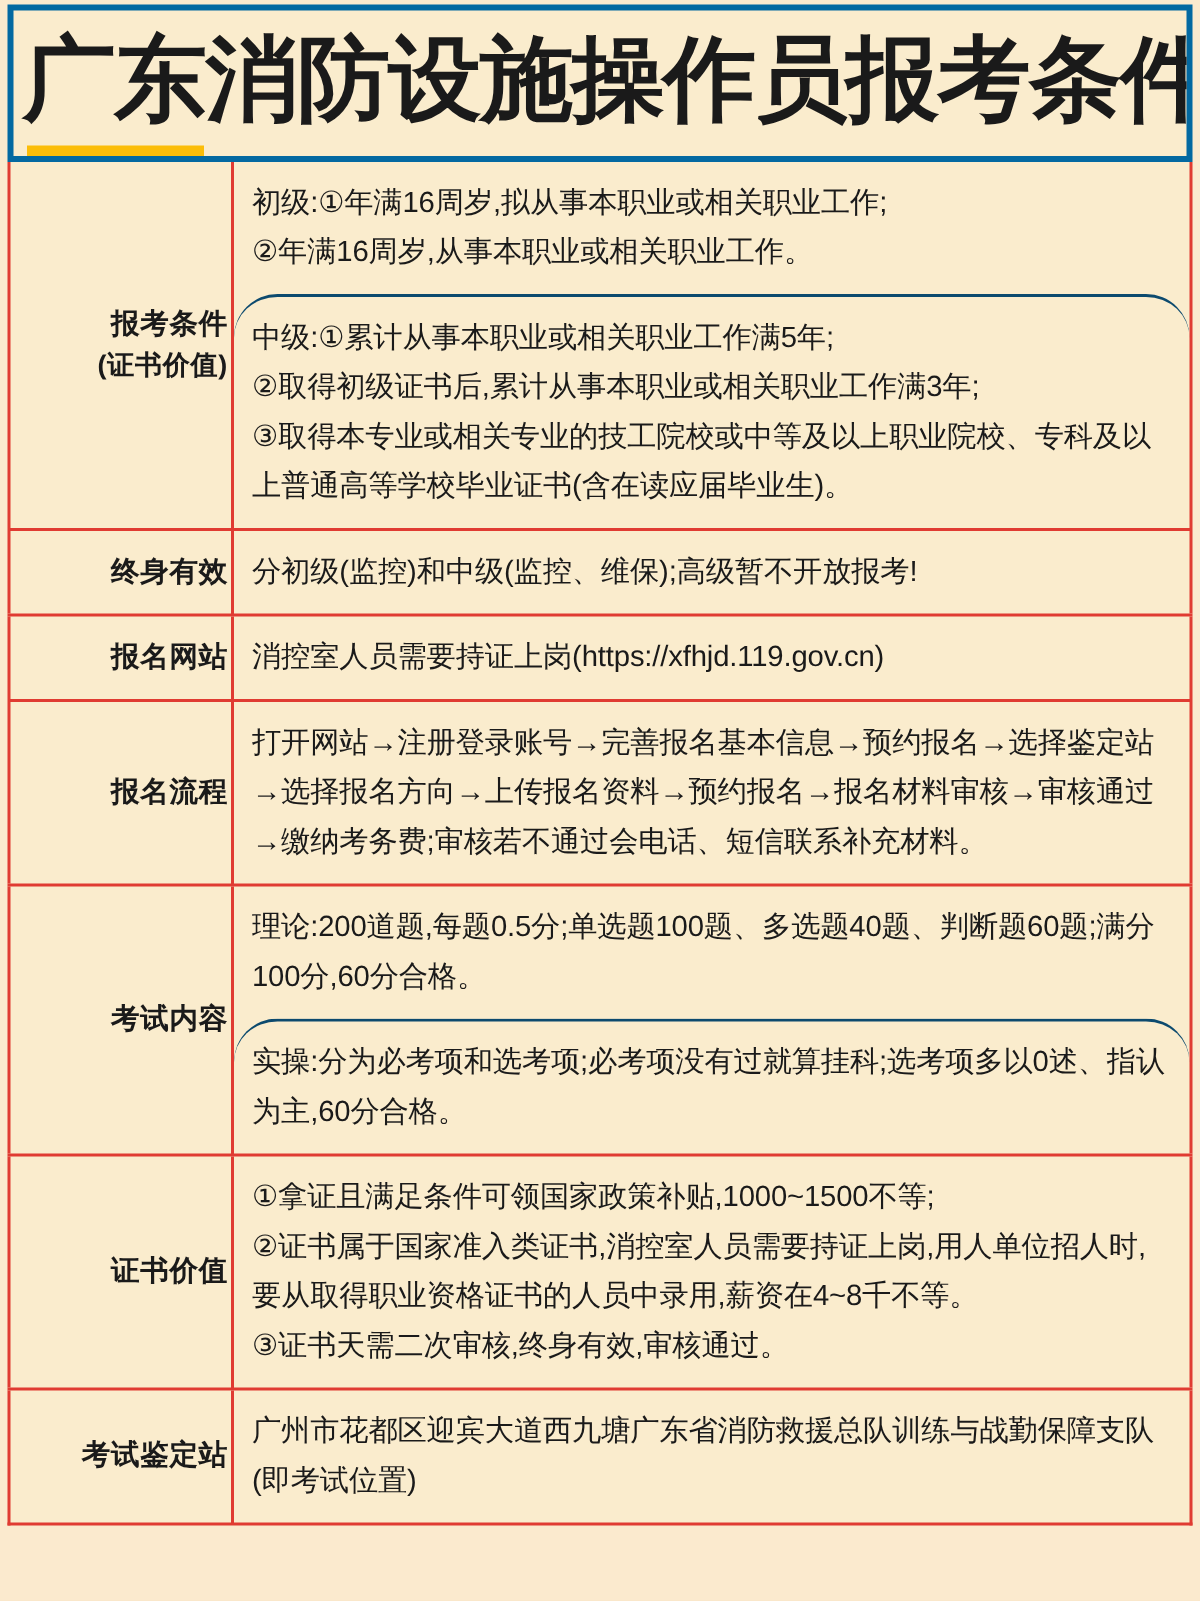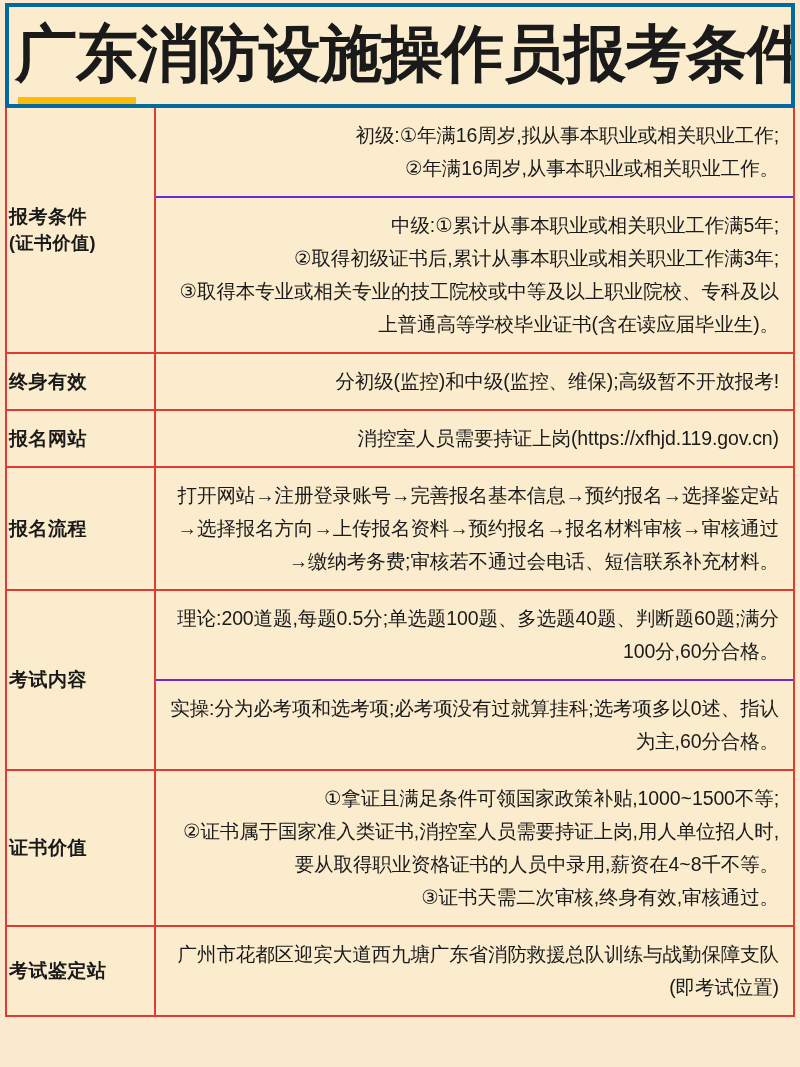--- a/index.html
+++ b/index.html
@@ -79,21 +79,21 @@
     background: #faeccd;
     color: #1a1a1a;
   }
   .row:first-child > .label-cell,
   .row:first-child > .content-cell {
     border-top: 0;
   }
 
   .label-cell {
     width: 143px;
-    text-align: left;
+    text-align: right;
     font-size: 19px;
     font-weight: 700;
     line-height: 26px;
     border-right: 2px solid #e03b32;
     padding: 6px 2px;
     letter-spacing: 0.5px;
   }
   .label-cell .label-sub {
     display: block;
     font-size: 18px;
@@ -104,25 +104,25 @@
   }
 
   .block {
     padding: 11px 14px 11px 12px;
     font-size: 19.5px;
     line-height: 33px;
     color: #1a1a1a;
     letter-spacing: -0.1px;
   }
   .block + .block {
-    border-top: 2px solid #6d28d9;
+    border-top: 2px solid #0c4a6e;
+    border-radius: 29px;
   }
   .block p {
     margin: 0;
-    text-align: right;
   }
 </style>
 </head>
 <body>
 
 <div class="poster">
 
   <div class="header">
     <div class="header-title">广东消防设施操作员报考条件</div>
     <div class="header-underline"></div>

